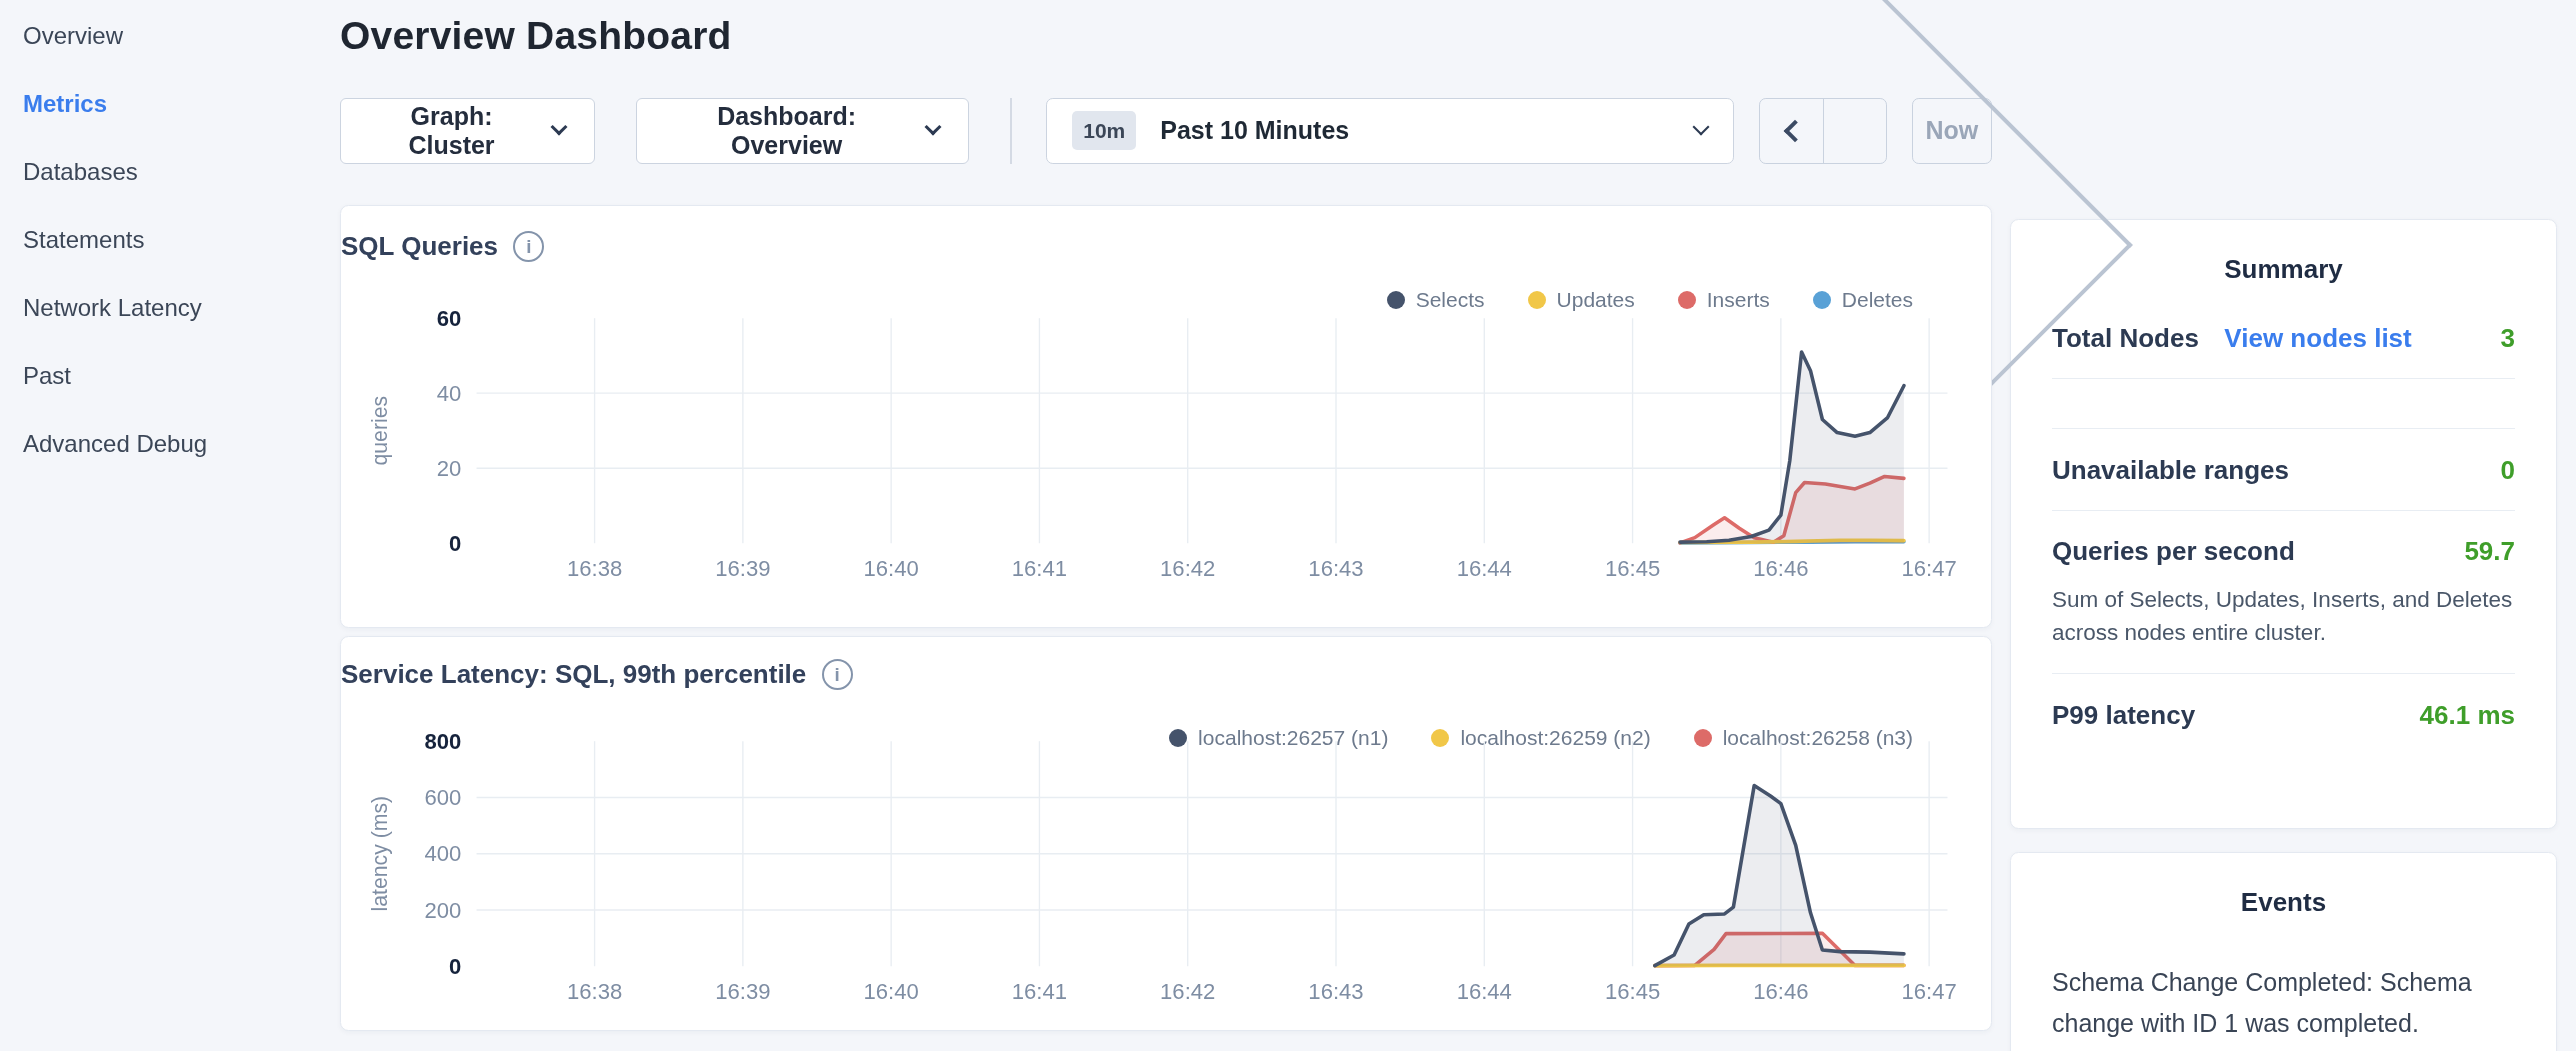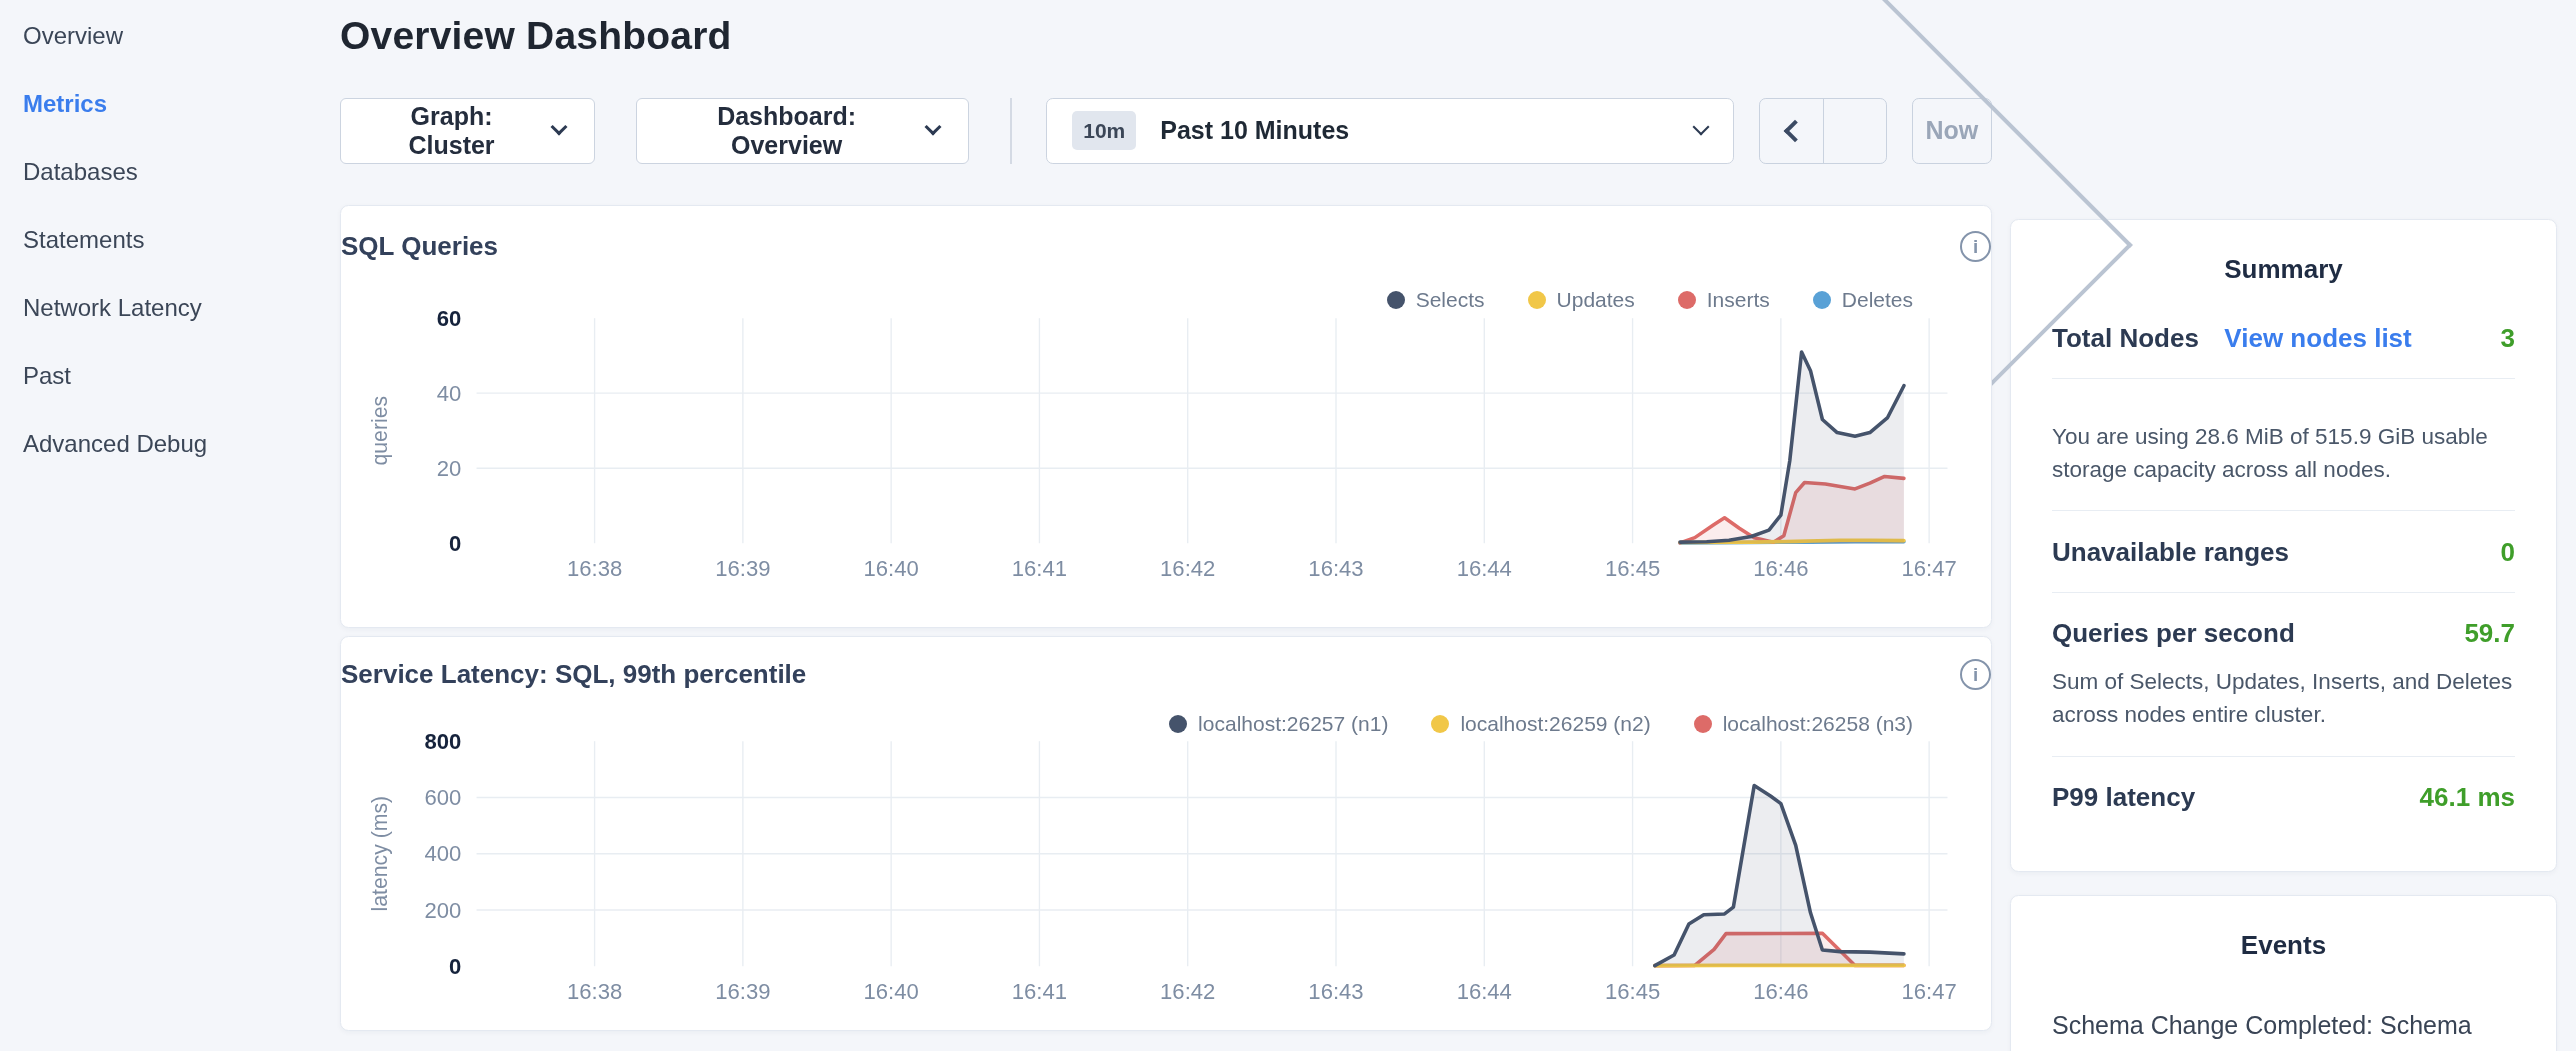--- a/index.html
+++ b/index.html
@@ -54,31 +54,31 @@
   .nowbtn {
     margin-left:25px; width:85px; height:66px; border:1.7px solid #c9d2df; border-radius:6.8px;
     background:transparent; font-size:25px; font-weight:bold; color:#9aa6b8; cursor:pointer; font-family:inherit;
   }
 
   
   .card { background:#fff; border:0.9px solid #e4e9f1; border-radius:8.5px; box-shadow:0 1.7px 5.1px rgba(20,40,80,.04); }
   .chart-card { position:relative; margin-top:45px; height:423px; }
   .chart-card.c2 { margin-top:8.5px; height:395px; }
   .chart-title {
-    position:absolute; top:25.5px; left:0; right:0; display:flex; justify-content:space-between; align-items:center;
+    position:absolute; top:25.5px; left:0; right:0; display:flex; justify-content:flex-start; align-items:center;
     gap:15.3px; font-size:26px; font-weight:bold; color:#33415b;
   }
   .chart-card.c2 .chart-title { top:22px; }
   .info-icon {
     width:31px; height:31px; border:2.1px solid #8494ab; border-radius:50%; color:#8494ab;
     display:inline-flex; align-items:center; justify-content:center; font-size:18.7px; font-weight:600;
     font-style:normal; cursor:pointer;
   }
   .legend { position:absolute; top:82px; right:78px; display:flex; gap:43px; }
-  .chart-card.c2 .legend { top:75px; }
+  .chart-card.c2 .legend { top:89px; }
   .litem { display:flex; align-items:center; gap:11px; font-size:21px; color:#6d7a8d; cursor:pointer; }
   .ldot { width:18px; height:18px; border-radius:50%; }
   svg.plot { position:absolute; left:0; top:102px; width:1652px; height:293px; }
   .chart-card.c2 svg.plot { top:94px; }
 
   .vgrid,.hgrid { stroke:#e8edf2; stroke-width:1.6; }
   .xlab  { fill:#7e8da3; font-size:26px; text-anchor:middle; }
   .ylab  { fill:#7e8da3; font-size:26px; text-anchor:end; }
   .ylab.bold { fill:#16233c; font-weight:bold; }
   .axlab { fill:#7e8da3; font-size:25px; text-anchor:middle; }
@@ -271,21 +271,20 @@
       <h2>Summary</h2>
       <div id="summary-rows">
           <div class="srow">
             <div class="srow-head">
               <span class="slabel">Total Nodes</span>
               <a class="slink" style="color: rgb(58, 125, 237);">View nodes list</a>
               <span class="svalue" style="color: rgb(63, 158, 42);">3</span>
             </div>
           </div>
           <div class="srow">
-            <div class="snote">You are using 28.6 MiB of 515.9 GiB usable storage capacity across all nodes.</div>
           </div>
           <div class="srow">
             <div class="srow-head">
               <span class="slabel">Unavailable ranges</span>
               <span class="svalue" style="color: rgb(63, 158, 42);">0</span>
             </div>
           </div>
           <div class="srow">
             <div class="srow-head">
               <span class="slabel">Queries per second</span>

